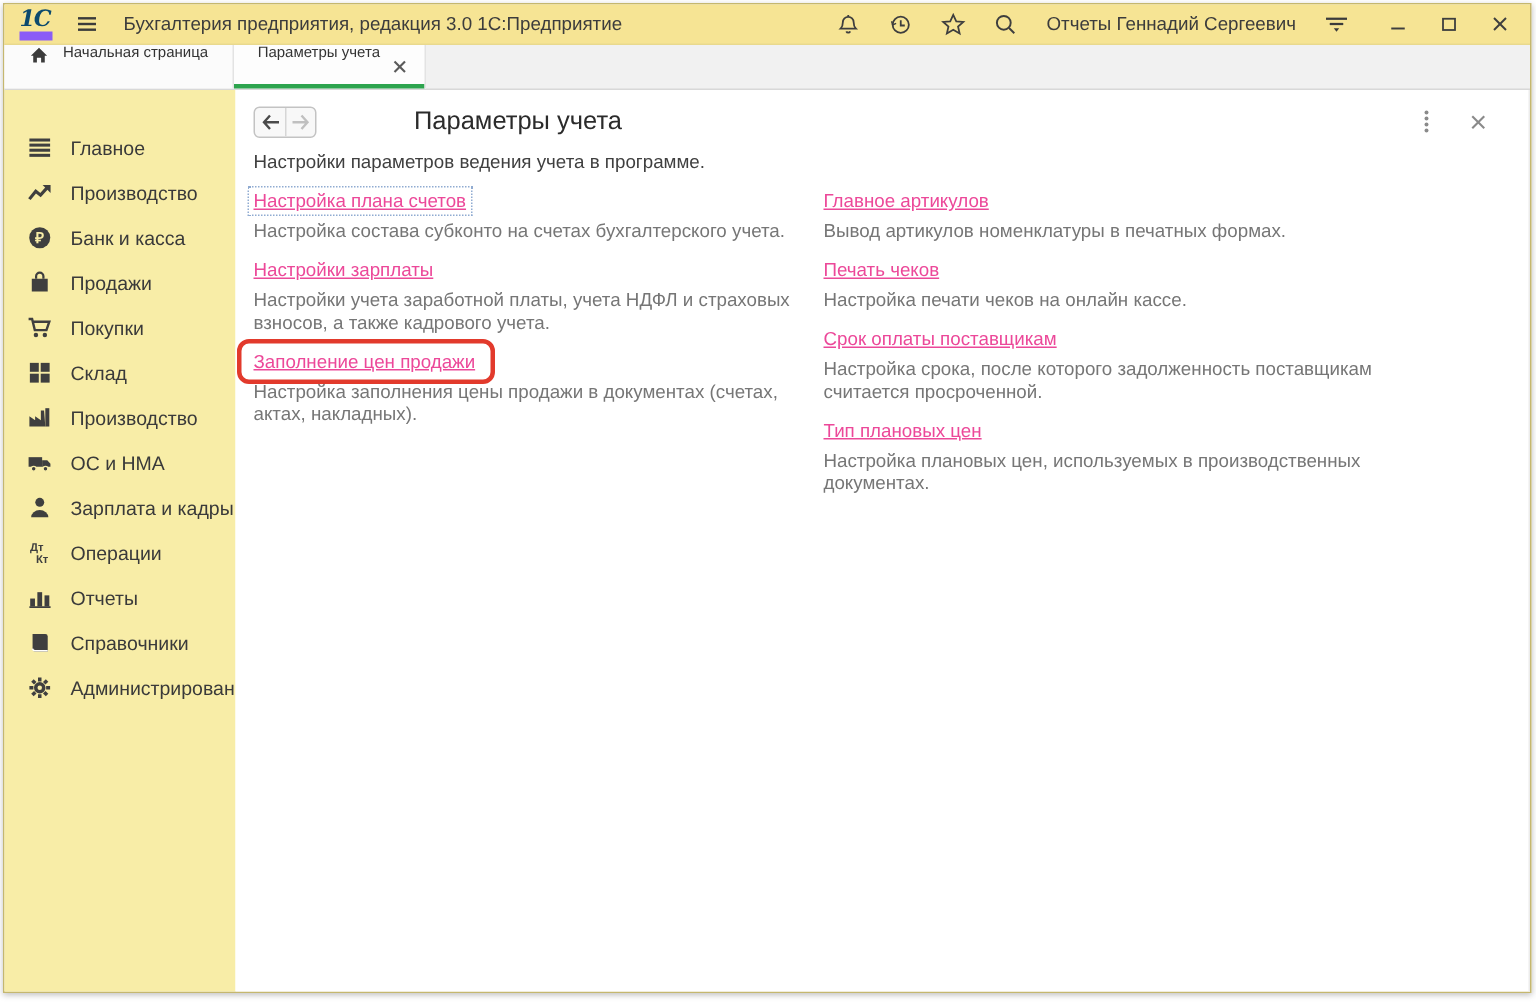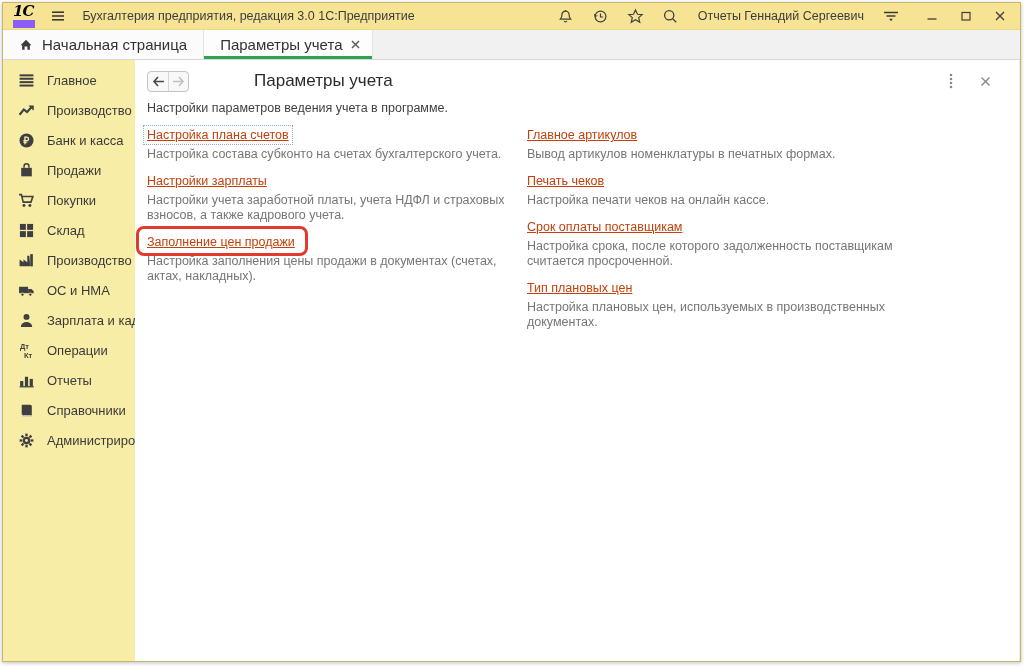--- a/index.html
+++ b/index.html
@@ -6,44 +6,44 @@
   html,body { width:1024px; height:671px; background:#ffffff; overflow:hidden;
               font-family:"Liberation Sans", sans-serif; }
   .window { position:absolute; left:2px; top:2px; width:1019px; height:660px;
             border:1px solid #c5b76e; background:#fff;
             box-shadow:0 1px 4px rgba(0,0,0,.25); }
 
   
   .titlebar { height:27px; background:#f6e494; border-bottom:1px solid #e9d98d;
               display:flex; align-items:center; padding:0 10px; }
   .logo { font-family:"DejaVu Serif", serif; font-style:italic; font-weight:bold;
-          font-size:15px; color:#000000; line-height:1; border-bottom:8px solid #8b5cf6;
+          font-size:15px; color:#0c4a6e; line-height:1; border-bottom:6px solid #8b5cf6;
           padding:0 2px 1px 0; margin-right:13px; letter-spacing:-1px; }
   .tb-icon { width:20px; height:20px; display:flex; align-items:center; justify-content:center;
              cursor:pointer; }
   .hamburger { margin-right:14px; }
   .tb-title { font-size:12.5px; color:#3c3c3c; }
   .tb-right { margin-left:auto; display:flex; align-items:center; gap:15px; }
   .tb-user { font-size:12.5px; color:#3c3c3c; cursor:pointer; padding:0 2px; }
   .winctl { display:flex; align-items:center; gap:14px; margin-left:6px; }
 
   
   .tabbar { height:30px; background:#f1f1f1; border-bottom:1px solid #d8d8d8;
             display:flex; align-items:stretch; }
-  .tab { display:flex; align-items:center; font-size:15px; color:#333;
+  .tab { display:flex; font-size:10px; color:#333;
          padding:0 16px; cursor:pointer; background:#fbfbfb; }
   .tab-home { border-right:1px solid #e3e3e3; }
   .tab-home .homeic { margin-right:9px; display:flex; }
   .tab-active { background:#fdfdfd; border-right:1px solid #e3e3e3;
                 box-shadow:inset 0 -3px 0 #2da44e; padding:0 12px 0 16px; }
   .tab-close { margin-left:9px; display:flex; align-items:center; cursor:pointer; }
 
   
   .main { display:flex; height:601px; }
-  .sidebar { width:132px; background:#f8eda7; padding-top:5px; flex:none; }
+  .sidebar { width:154px; background:#f8eda7; padding-top:23px; flex:none; }
   .side-item { height:30px; display:flex; align-items:center; padding-left:14px;
                font-size:13px; color:#3a3a3a; cursor:pointer; white-space:nowrap; }
   .side-item .ic { width:19px; height:19px; margin-right:11px; display:flex;
                    align-items:center; justify-content:center; flex:none; }
 
   .content { flex:1; position:relative; padding:10px 14px 0 12px; background:#fff;
              border-right:1px solid #ececec; }
   .content-header { display:flex; align-items:center; height:22px; }
   .nav-group { display:inline-flex; border:1px solid #c3c3c3; border-radius:4px;
                overflow:hidden; background:#f8f8f8; height:21px; }
@@ -52,21 +52,21 @@
   .page-title { font-size:17px; color:#2b2b2b; margin-left:65px; }
   .header-actions { margin-left:auto; display:flex; align-items:center; gap:27px;
                     padding-right:14px; }
   .header-actions > div { cursor:pointer; display:flex; }
   .subtitle { font-size:12.5px; color:#3f3f3f; margin-top:9px; }
 
   .columns { display:flex; margin-top:10px; }
   .col { width:380px; }
   .col.right { width:400px; }
   .item { margin-bottom:9px; }
-  .link { color:#c2410c; font-size:12.5px; text-decoration:underline; cursor:pointer;
+  .link { color:#ec4899; font-size:12.5px; text-decoration:underline; cursor:pointer;
           display:inline-block; line-height:16px; }
   .link.focused { border:1px dotted #90abd1; padding:1px 3px; margin:-2px -4px; }
   .hl-wrap { position:relative; display:inline-block; }
   .hl-frame { position:absolute; left:-11px; right:-13px; top:-6px; bottom:-6px;
               border:3px solid #e23a2c; border-radius:8px; pointer-events:none; }
   .desc { color:#767676; font-size:12.5px; line-height:15px; margin-top:4px; }
 
   svg { display:block; }
 </style>
 </head>

